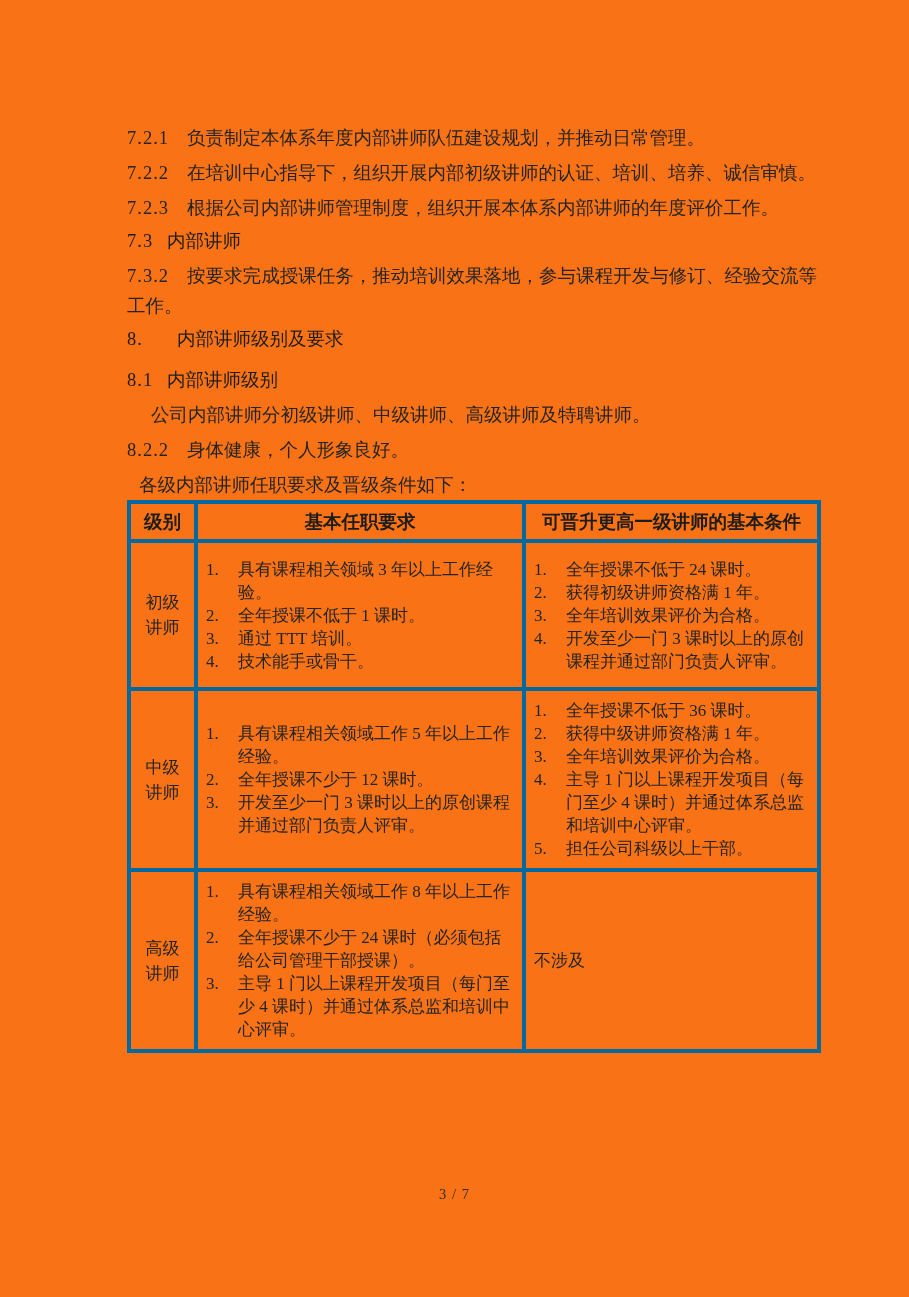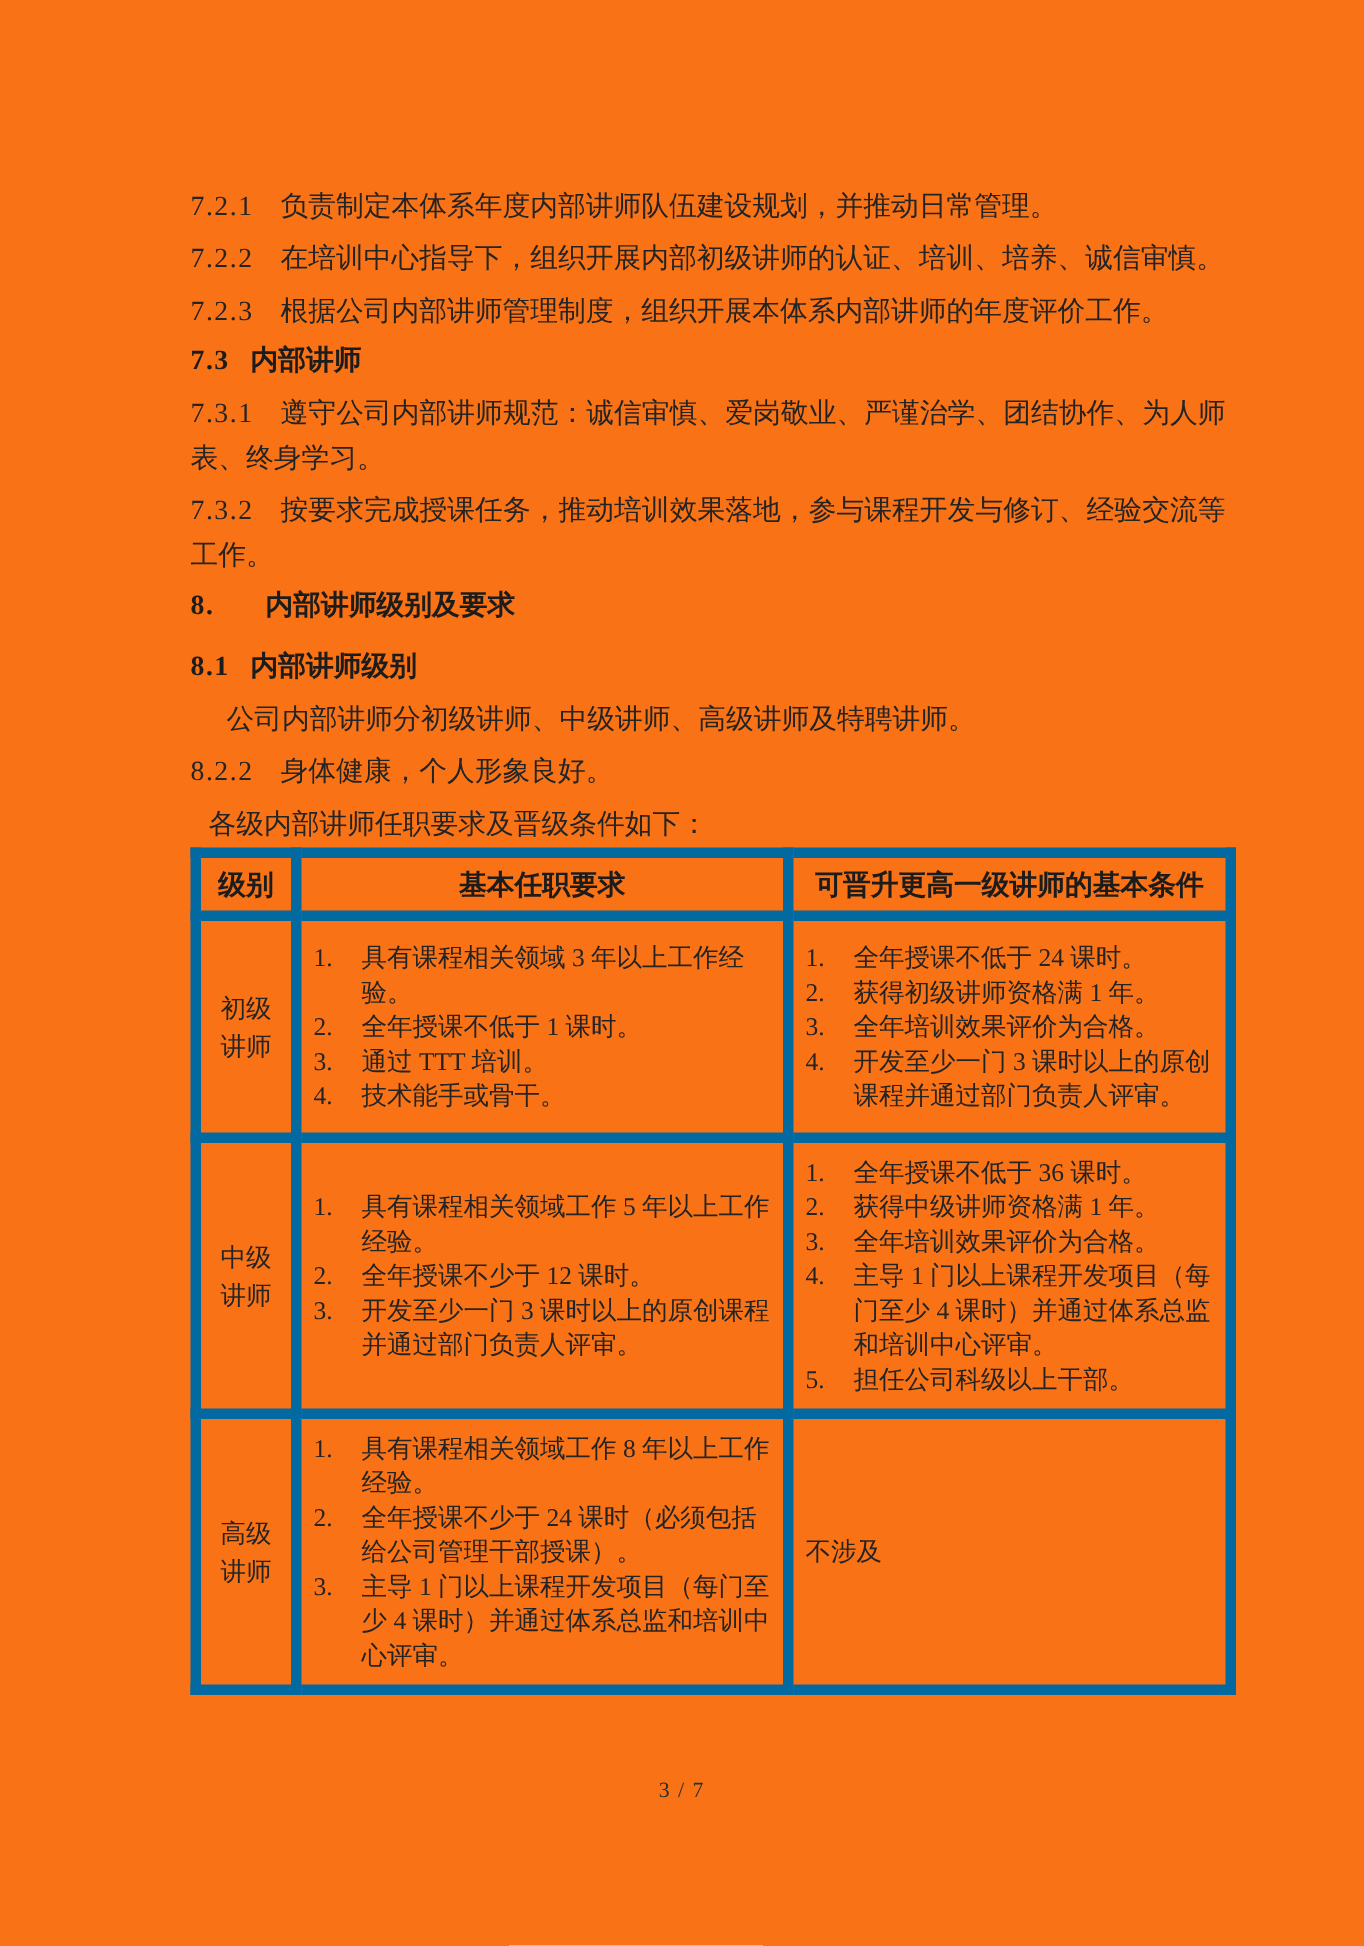--- a/index.html
+++ b/index.html
@@ -31,35 +31,35 @@
     display: inline-block;
     letter-spacing: 1px;
   }
   .pnum.w60 { width: 60px; }
   .pnum.w50 { width: 50px; }
   .pnum.w40 { width: 40px; }
   .heading {
     margin: 3px 0 0 0;
     font-size: 18.5px;
     line-height: 30px;
-    font-weight: bold;
+    font-weight: normal;
     color: #1c1c1c;
   }
   .heading.sp-above { margin-top: 11px; }
   .indent24 { text-indent: 24px; }
   .indent12 { text-indent: 12px; }
 
   table.req-table {
     border-collapse: collapse;
     table-layout: fixed;
     width: 690px;
     margin-top: 0px;
   }
   .req-table th, .req-table td {
-    border: 7px solid #0369a1;
+    border: 4px solid #0369a1;
     vertical-align: middle;
     padding: 0;
   }
   .req-table th {
     height: 35px;
     font-size: 18.5px;
     font-weight: bold;
     text-align: center;
     color: #1c1c1c;
   }
@@ -101,21 +101,20 @@
   <div class="content">
 
     <p class="para first"><span class="pnum w60">7.2.1</span><span>负责制定本体系年度内部讲师队伍建设规划，并推动日常管理。</span></p>
 
     <p class="para"><span class="pnum w60">7.2.2</span><span>在培训中心指导下，组织开展内部初级讲师的认证、培训、培养、诚信审慎。</span></p>
 
     <p class="para"><span class="pnum w60">7.2.3</span><span>根据公司内部讲师管理制度，组织开展本体系内部讲师的年度评价工作。</span></p>
 
     <p class="heading"><span class="pnum w40">7.3</span><span>内部讲师</span></p>
 
-    <p class="para"><span class="pnum w60">7.3.1</span><span>遵守公司内部讲师规范：诚信审慎、爱岗敬业、严谨治学、团结协作、为人师表、终身学习。</span></p>
 
     <p class="para"><span class="pnum w60">7.3.2</span><span>按要求完成授课任务，推动培训效果落地，参与课程开发与修订、经验交流等工作。</span></p>
 
     <p class="heading"><span class="pnum w50">8.</span><span>内部讲师级别及要求</span></p>
 
     <p class="heading sp-above"><span class="pnum w40">8.1</span><span>内部讲师级别</span></p>
 
     <p class="para indent24"><span>公司内部讲师分初级讲师、中级讲师、高级讲师及特聘讲师。</span></p>
 
 

